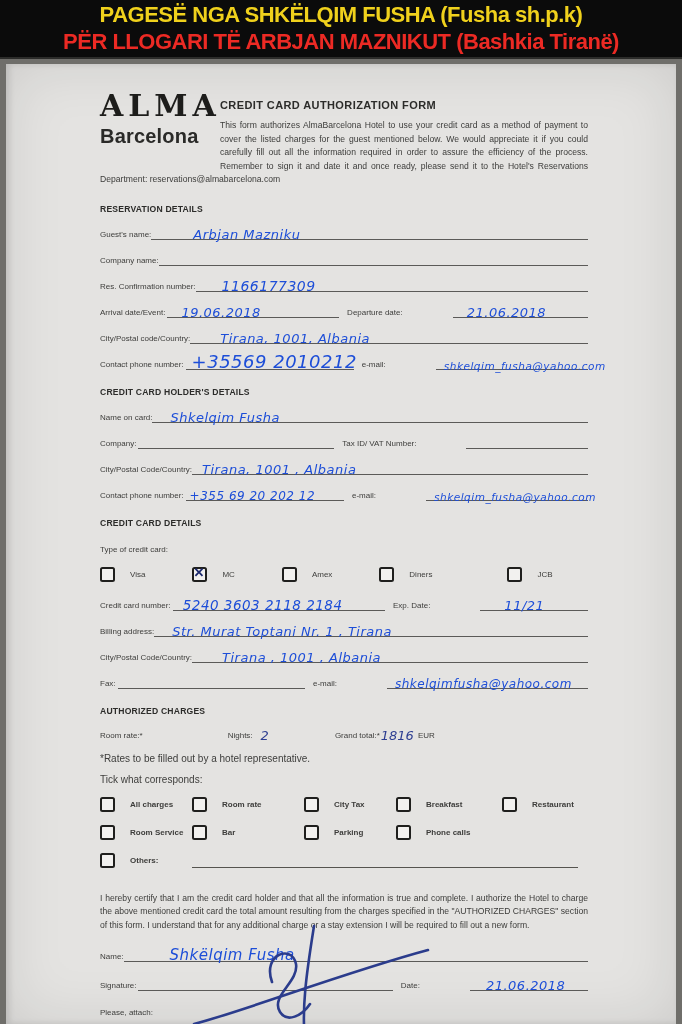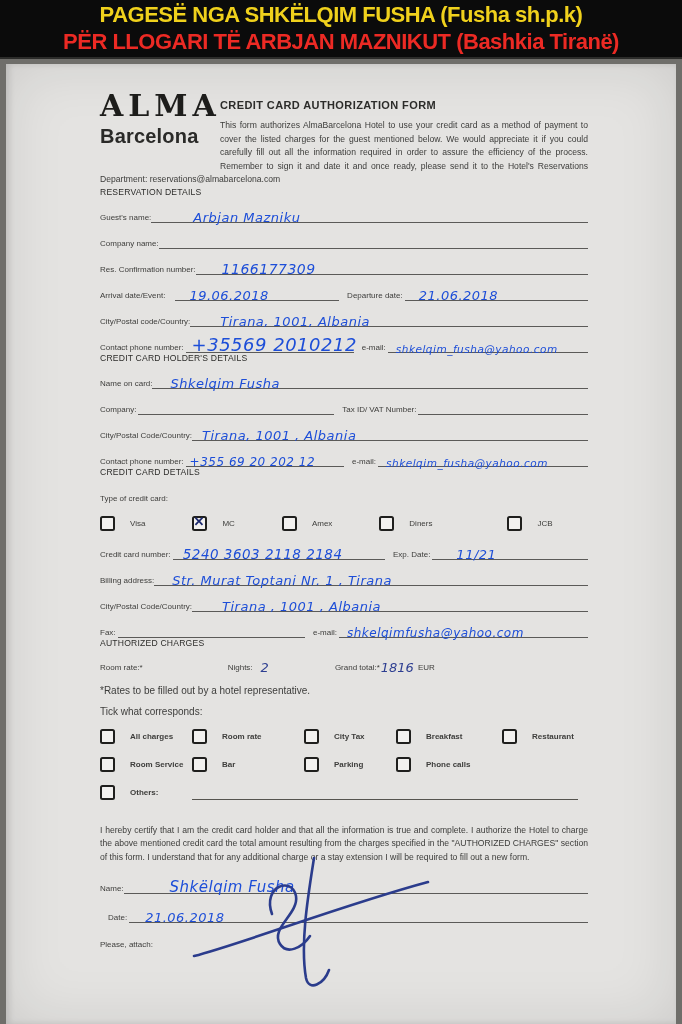--- a/index.html
+++ b/index.html
@@ -23,30 +23,30 @@
     box-shadow:inset 0 0 60px rgba(0,0,0,0.10), inset 3px 0 6px rgba(0,0,0,0.12);
     padding:26px 88px 0 94px;color:#333;}
   
   .logo-block{float:left;width:120px;height:74px;}
   .logo-alma{font-family:"DejaVu Serif",serif;font-weight:bold;font-size:30px;letter-spacing:5px;color:#1d1d1b;line-height:32px;}
   .logo-city{font-weight:bold;font-size:20px;color:#2a2a28;letter-spacing:0.2px;margin-top:3px;}
   .form-title{font-weight:bold;font-size:11px;color:#2c2c2a;padding-top:9px;letter-spacing:0.4px;}
   .intro{font-size:8.6px;line-height:13.5px;color:#3c3c3a;text-align:justify;margin-top:8px;}
   .clear{clear:both;}
   
-  .sec-heading{font-weight:normal;font-size:8.6px;color:#2c2c2a;letter-spacing:0.2px;}
+  .sec-heading{font-weight:bold;font-size:8.6px;color:#2c2c2a;margin-top:17px;letter-spacing:0.2px;}
   .row{display:flex;align-items:flex-end;margin-top:10px;min-height:15px;}
   .lbl{font-size:8px;color:#3d3d3b;white-space:nowrap;line-height:10px;}
   .fill{flex:1;border-bottom:1px solid #5b5a58;position:relative;height:15px;}
   .ink{position:absolute;bottom:-3px;left:28px;font-family:"DejaVu Sans",sans-serif;
     font-style:italic;color:#1d4ed8;font-size:13px;white-space:nowrap;letter-spacing:0.5px;}
   .ink.small{font-size:10.5px;left:8px;}
   .grp{display:flex;align-items:flex-end;}
   .grp .lbl{margin-right:2px;}
-  .gap-l{margin-left:8px;}
+  .gap-l{margin-left:8px;gap:48px;}
   
   .cb-row{display:flex;align-items:center;margin-top:12px;}
   .cb-item{display:flex;align-items:center;}
   .cb{width:11px;height:11px;border:2px solid #1f1f1d;border-radius:2.5px;position:relative;background:#f2f1ef;flex:0 0 auto;}
   .cb .x{display:none;position:absolute;left:-1px;top:-4px;font-size:13px;font-weight:bold;color:#1d2a6e;}
   .cb.checked .x{display:block;}
   .cb-lbl{font-size:8px;color:#3d3d3b;margin-left:15px;}
   .cardtype-row .cb-item{margin-right:47px;}
   .cardtype-row .cb-item:last-child{margin-right:0;margin-left:28px;}
   
@@ -97,21 +97,21 @@
   </div>
 
   <div class="row">
     <span class="lbl">Res. Confirmation number:</span>
     <span class="fill">
       <span class="ink" style="left:26px;font-size:14px;">1166177309</span>
     </span>
   </div>
 
   <div class="row">
-    <span class="grp" style="flex:0 0 49%;gap:8px;">
+    <span class="grp" style="flex:0 0 49%;">
       <span class="lbl">Arrival date/Event:</span>
       <span class="fill">
         <span class="ink" style="left:14px;">19.06.2018</span>
       </span>
     </span>
     <span class="grp gap-l" style="flex:1;">
       <span class="lbl">Departure date:</span>
       <span class="fill">
         <span class="ink" style="left:14px;">21.06.2018</span>
       </span>
@@ -328,20 +328,24 @@
     </svg>
 
     <div class="row" style="margin-top:14px;">
       <span class="lbl">Name:</span>
       <span class="fill">
         <span class="ink" style="left:46px;font-size:15px;">Shkëlqim   Fusha</span>
       </span>
     </div>
 
     <div class="row" style="margin-top:13px;">
+      <span class="grp" style="flex:0 0 60%;">
+        <span class="lbl">Signature:</span>
+        <span class="fill"></span>
+      </span>
       <span class="grp gap-l" style="flex:1;">
         <span class="lbl">Date:</span>
         <span class="fill">
           <span class="ink" style="left:16px;">21.06.2018</span>
         </span>
       </span>
     </div>
 
     <div class="row" style="margin-top:12px;">
       <span class="lbl">Please, attach:</span>

